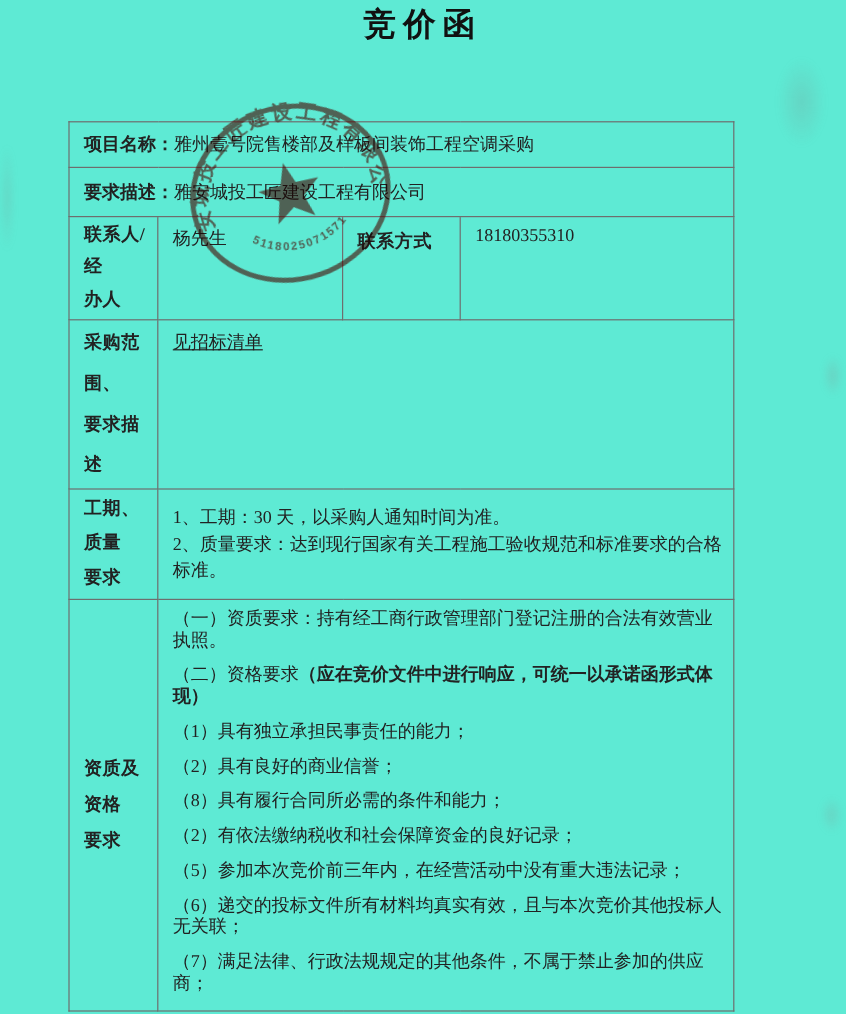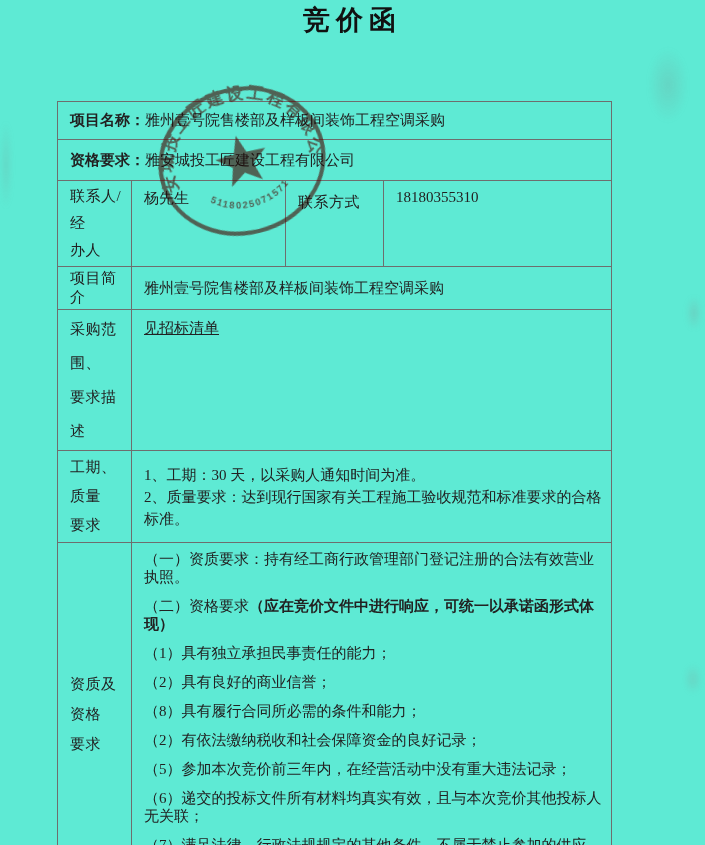--- a/index.html
+++ b/index.html
@@ -19,21 +19,21 @@
   .bold{font-weight:bold;}
 
   table.doc{
     position:absolute;left:57px;top:101px;width:554px;
     border-collapse:collapse;table-layout:fixed;
   }
   table.doc td{
     border:1.2px solid #6e6e6e;padding:2px 8px 2px 12px;
     font-size:15px;vertical-align:middle;color:#222;
   }
-  td.lt{font-weight:normal;font-size:14.5px;padding:2px 3px 2px 7px;letter-spacing:0.5px;}
+  td.lt{font-weight:bold;font-size:14.5px;padding:2px 3px 2px 7px;letter-spacing:0.5px;}
   .ll{display:block;text-align:left;}
   .llc{display:block;text-align:left;}
   tr.r1 td{height:33px;}
   tr.r2 td{height:36px;}
   tr.r3 td{height:49px;}
   tr.r3 td.vt{vertical-align:top;padding-top:8px;}
   tr.r3 td.lt{line-height:27px;}
   tr.r4 td{height:33px;}
   tr.r5 td{height:70px;}
   tr.r5 td.lt{line-height:34px;}
@@ -73,34 +73,30 @@
       <col style="width:74px">
         <col style="width:154px">
         <col style="width:98px">
         <col style="width:228px">
     </colgroup>
     <tbody>
       <tr class="r1">
         <td colspan="4"><span class="bold">项目名称：</span><span>雅州壹号院售楼部及样板间装饰工程空调采购</span></td>
       </tr>
       <tr class="r2">
-        <td colspan="4"><span class="bold">资格要求：</span><span>雅安城投工匠建设工程有限公司</span></td>
+        <td colspan="4"><span class="bold">要求描述：</span><span>雅安城投工匠建设工程有限公司</span></td>
       </tr>
       <tr class="r3">
         <td class="lt">
           <span class="ll">联系人/经</span>
           <span class="ll">办人</span>
         </td>
         <td class="vt">杨先生</td>
         <td class="lt vt">联系方式</td>
         <td class="vt">18180355310</td>
-      </tr>
-      <tr class="r4">
-        <td class="lt">项目简介</td>
-        <td colspan="3">雅州壹号院售楼部及样板间装饰工程空调采购</td>
       </tr>
       <tr class="r5">
         <td class="lt">
           <span class="ll">采购范围、</span>
           <span class="ll">要求描述</span>
         </td>
         <td colspan="3" class="vt">见招标清单</td>
       </tr>
       <tr class="r6">
         <td class="lt">

